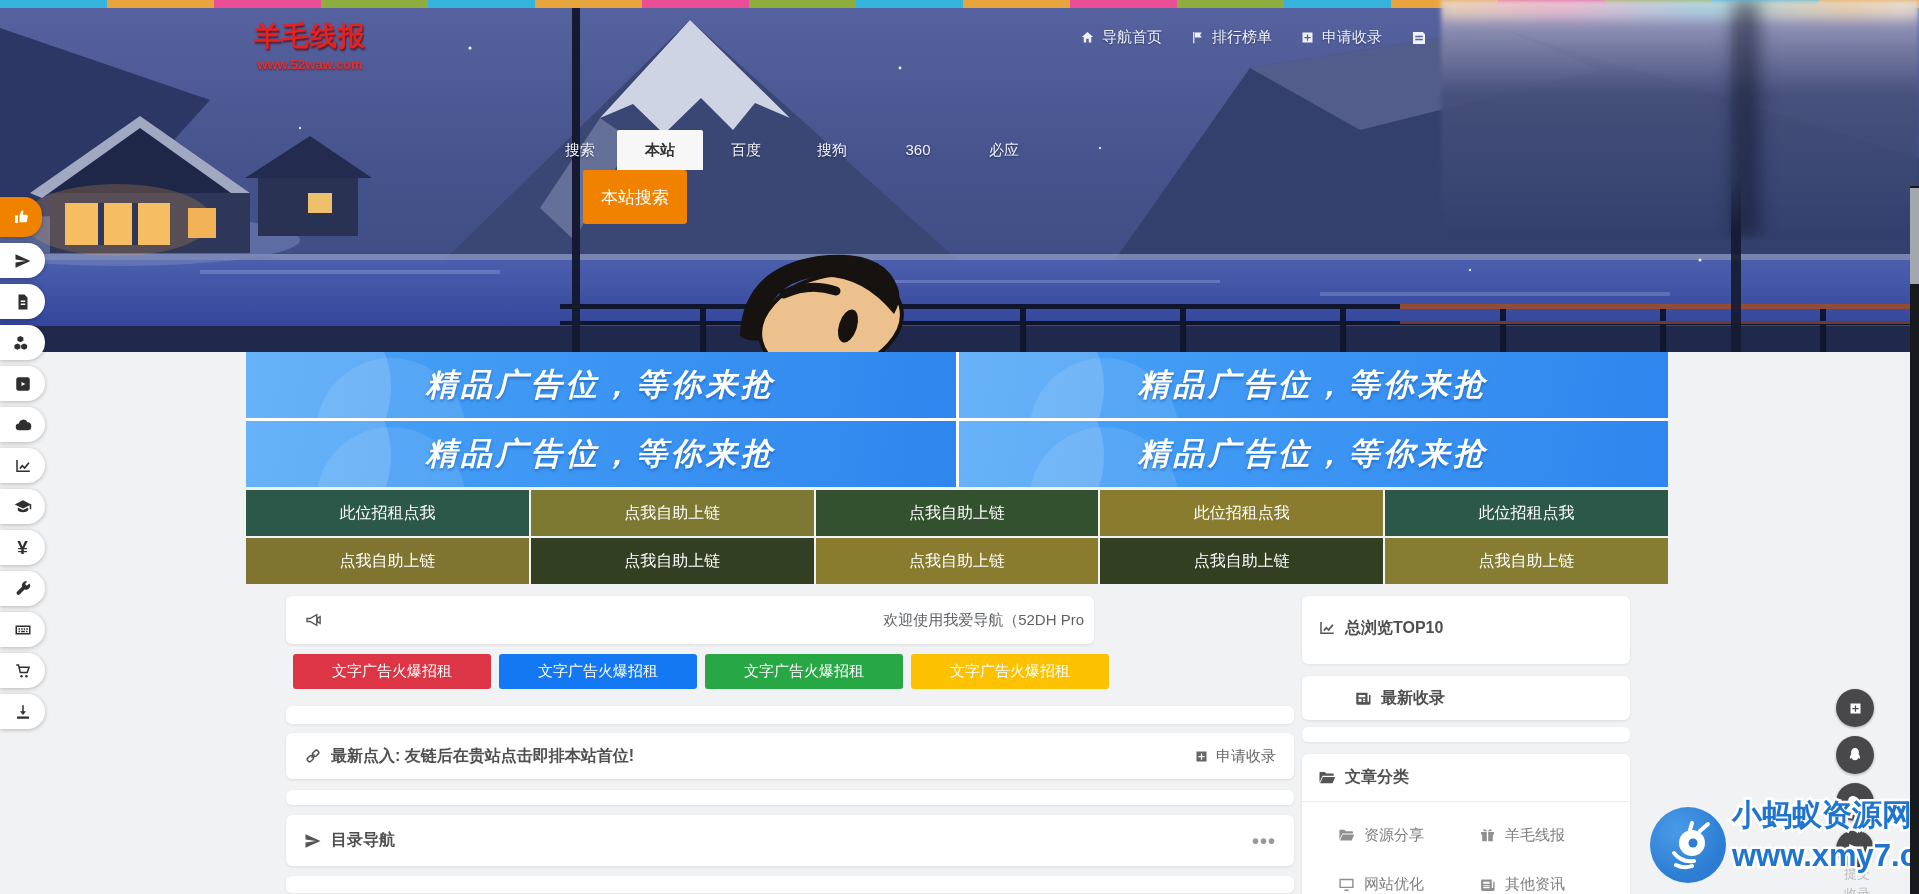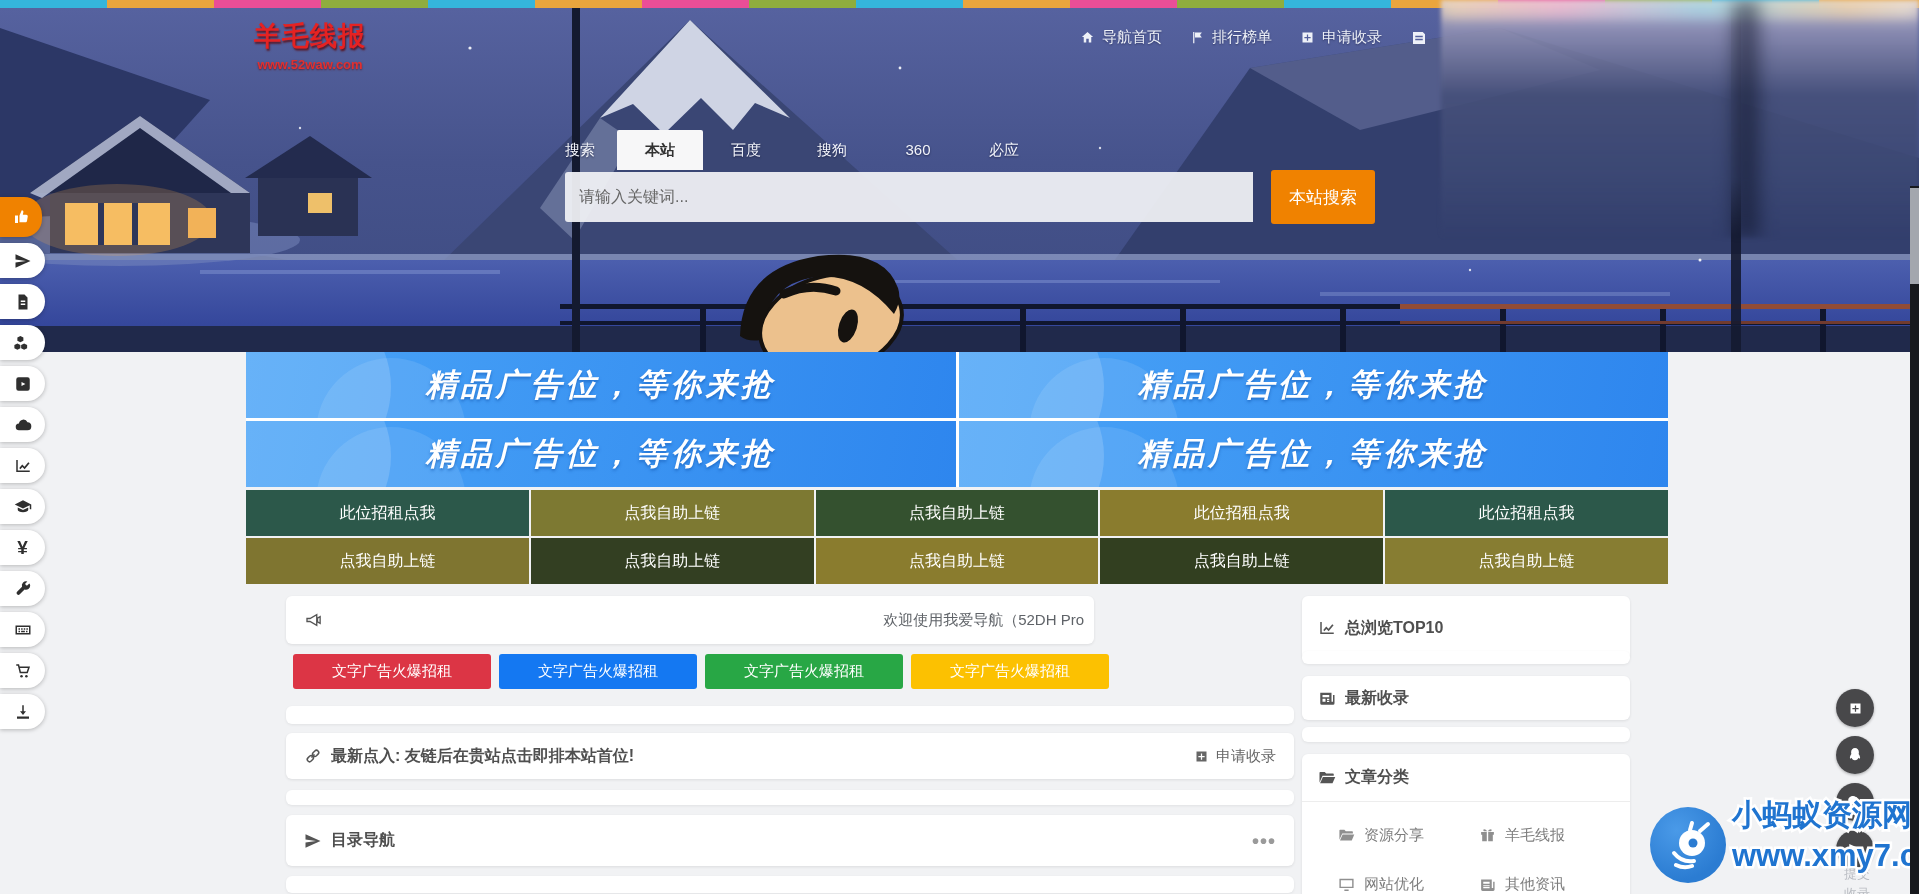--- a/index.html
+++ b/index.html
@@ -227,21 +227,20 @@
 
 <div class="abs search-tabs">
   <div class="pre">搜索</div>
   <div class="tab active">本站</div>
   <div class="tab">百度</div>
   <div class="tab">搜狗</div>
   <div class="tab">360</div>
   <div class="tab">必应</div>
 </div>
 <div class="abs search-row">
-  <input type="text" placeholder="请输入关键词..." style="">
   <button class="search-btn">本站搜索</button>
 </div>
 
 <div class="abs blurbox">
   <div class="pastel"></div>
   <div class="pole"></div>
 </div>
 
 <div class="abs rail">
   <div class="pill active">
@@ -395,21 +394,21 @@
     <svg class="ic gicon" viewBox="0 0 24 24">
         <path d="M3 4v16h18v-2H5V4H3z"></path>
         <path d="M7 14.5l4-4.5 3 3 5-6 1.8 1.4-6.6 8-3-3-2.7 3z"></path>
       </svg>
     <span class="htxt">总浏览TOP10</span>
   </div>
 </div>
 <div class="strip" style="left:1302px;top:651px;width:328px;height:13px;"></div>
 
 <div class="card" style="left:1302px;top:676px;width:328px;height:44px;">
-  <div class="cardrow" style="padding:0 16px;">
+  <div class="cardrow" style="padding:0 16px;margin-left:36px;">
     <svg class="ic gicon" viewBox="0 0 24 24">
         <path fill-rule="evenodd" d="M3 5h15v12h2V8h2v11a2 2 0 01-2 2H5a2 2 0 01-2-2V5zm3 3v3h9V8H6zm0 5h4v4H6v-4zm6 0h3v1.5h-3V13zm0 2.7h3v1.5h-3v-1.5z"></path>
       </svg>
     <span class="htxt">最新收录</span>
   </div>
 </div>
 <div class="strip" style="left:1302px;top:727px;width:328px;height:15px;"></div>
 
 <div class="card" style="left:1302px;top:754px;width:328px;height:152px;">
   <div class="cardrow" style="padding:0 16px;height:48px;border-bottom:1px solid #ededed;">

